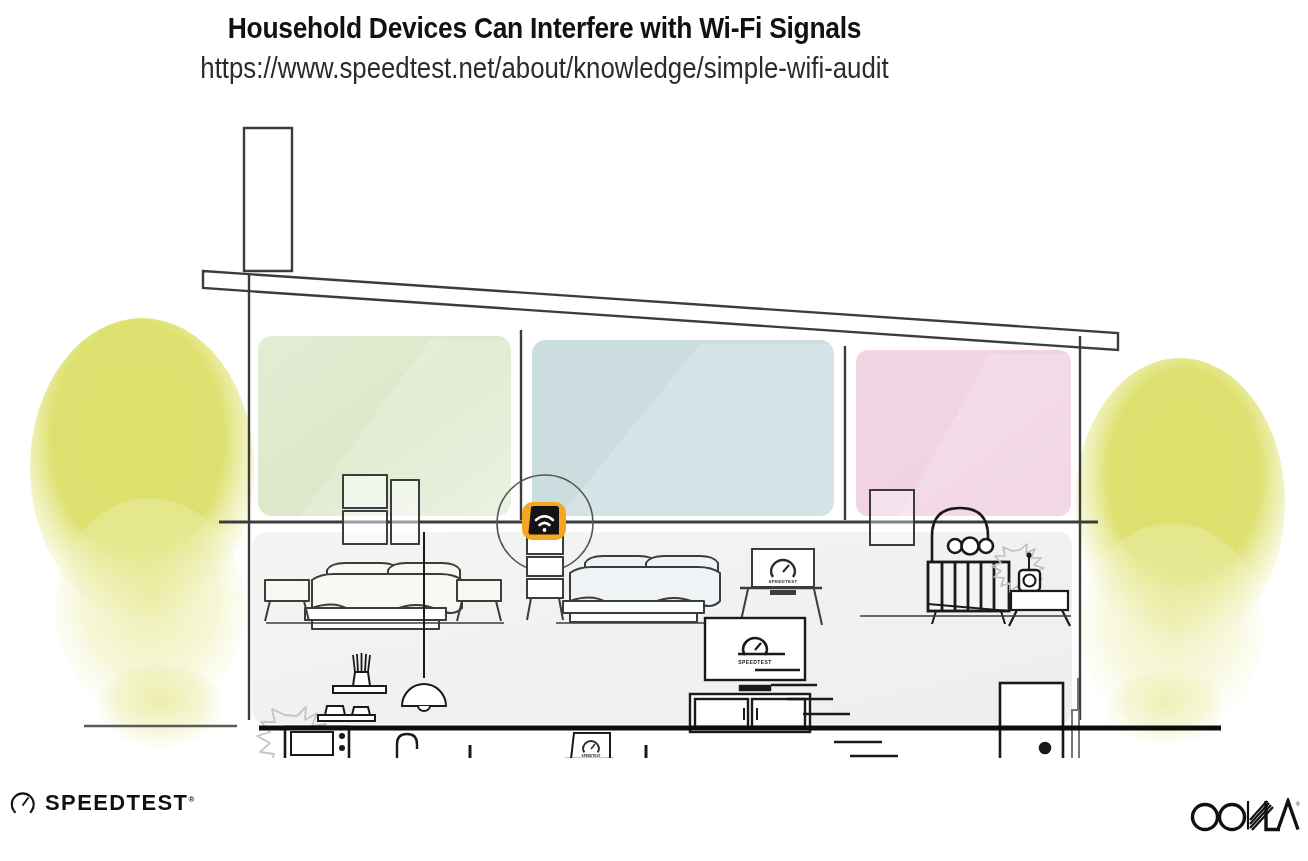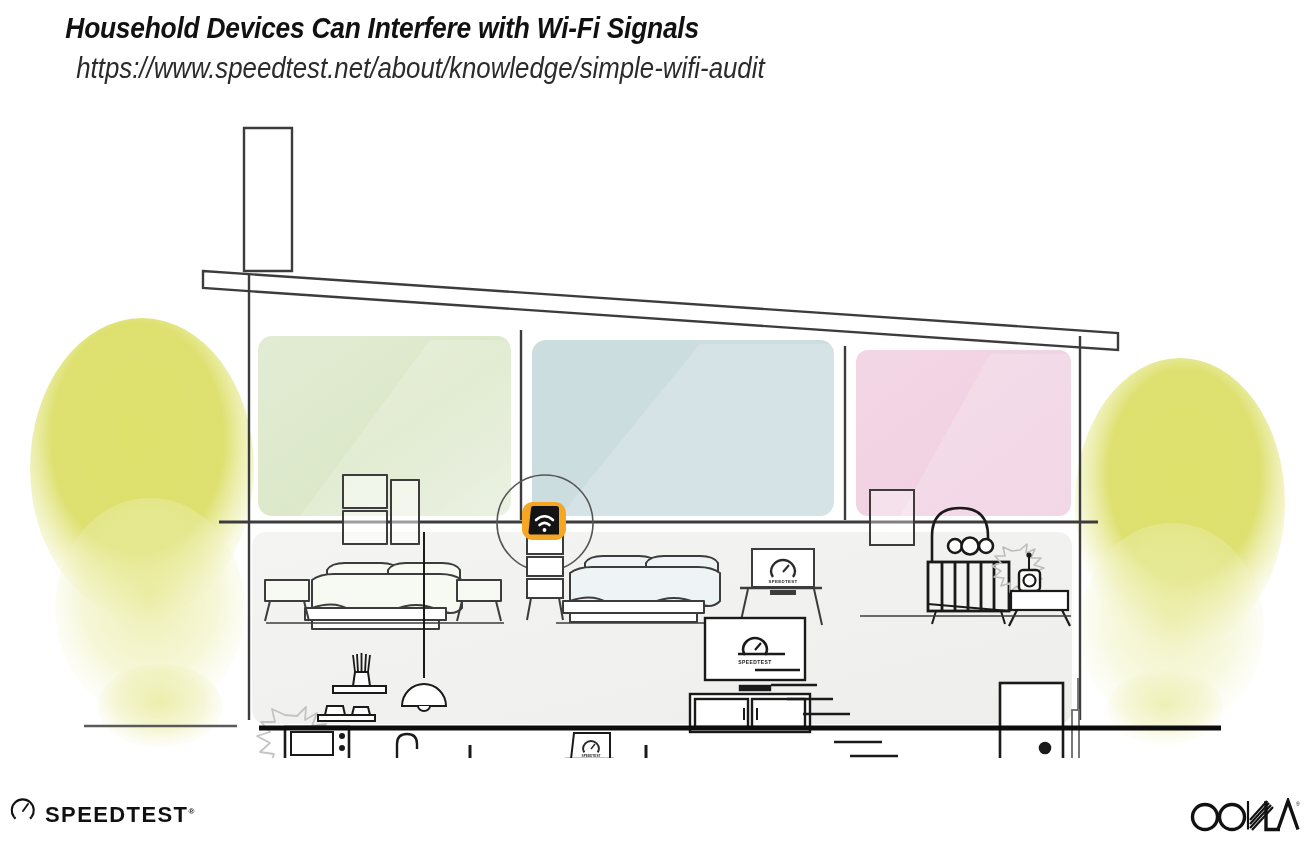--- a/index.html
+++ b/index.html
@@ -19,22 +19,21 @@
   #stage {
     position: absolute;
     left: 0; top: 0;
     width: 1308px;
     height: 861px;
   }
   .header {
     position: absolute;
     left: 0; top: 0;
     width: 1089px;
-    text-align: left;
-    font-style: italic;
+    text-align: center;
   }
   .title {
     font-family: "Liberation Sans", sans-serif;
     font-weight: bold;
     font-size: 30px;
     letter-spacing: -0.3px;
     color: #111111;
     margin: 0;
     padding-top: 11px;
     transform: scaleX(0.88);
@@ -70,21 +69,20 @@
     align-items: center;
     gap: 9px;
   }
   .brand-speedtest .wordmark {
     font-family: "Liberation Sans", sans-serif;
     font-weight: bold;
     font-size: 22px;
     letter-spacing: 1.4px;
     color: #111111;
     position: relative;
-    margin-top: 12px;
   }
   .brand-speedtest .tm {
     font-size: 8px;
     vertical-align: super;
     letter-spacing: 0;
   }
   .brand-ookla {
     position: absolute;
     right: 8px;
     top: 8px;

